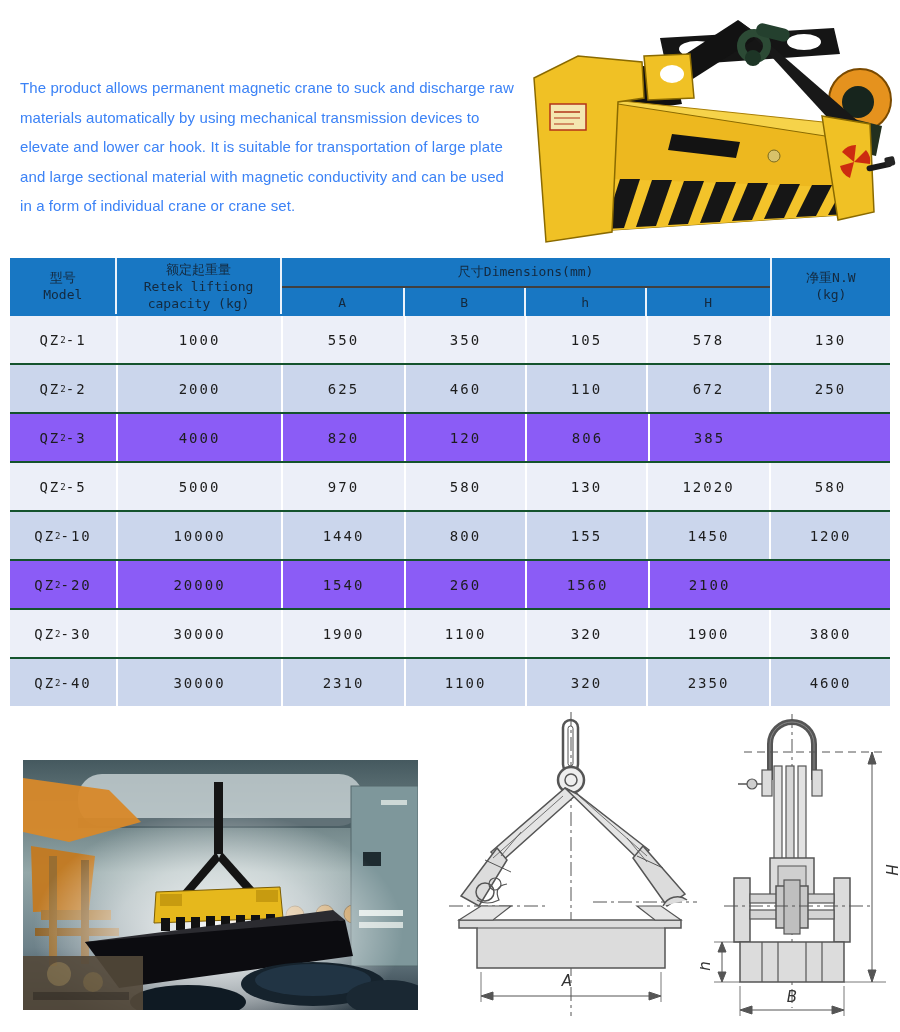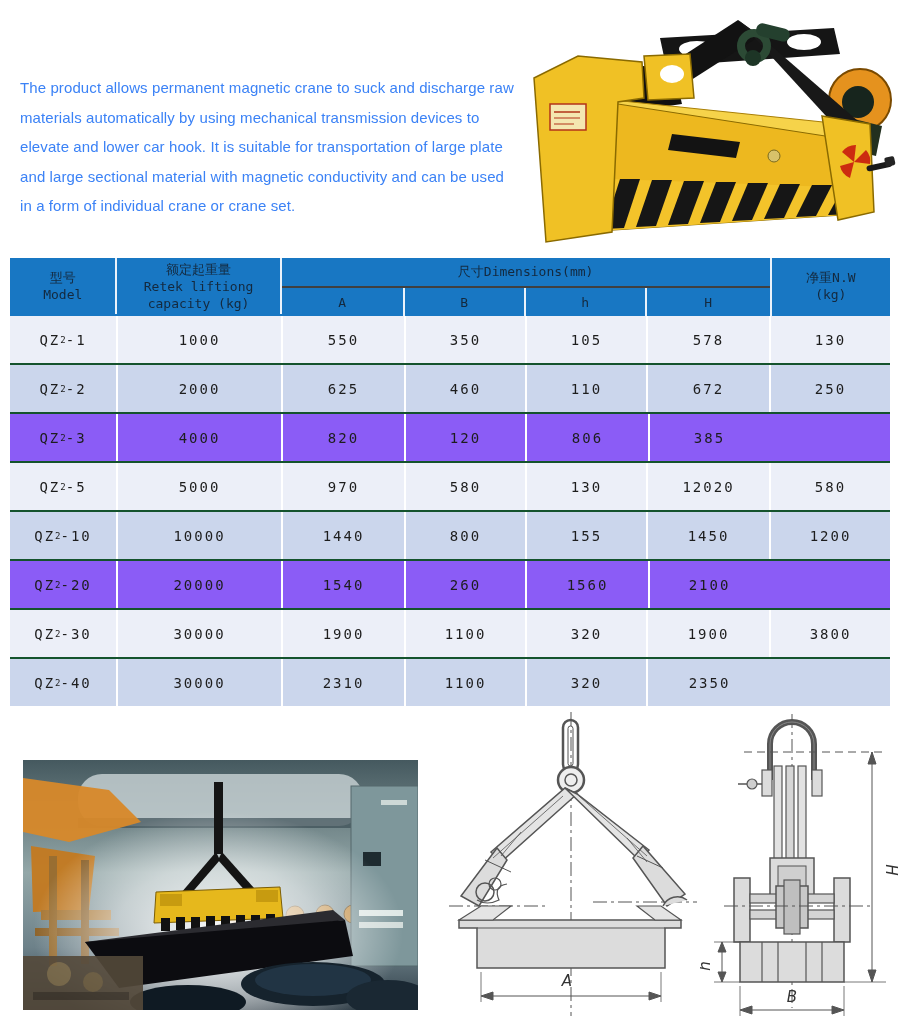--- a/index.html
+++ b/index.html
@@ -209,20 +209,21 @@
         <div class="td c5">1900</div>
         <div class="td c6">3800</div>
       </div>
       <div class="tr r-mid">
         <div class="td c0">QZ<sub>2</sub>-40</div>
         <div class="td c1">30000</div>
         <div class="td c2">2310</div>
         <div class="td c3">1100</div>
         <div class="td c4">320</div>
         <div class="td c5">2350</div>
+        <div class="td c6">4600</div>
       </div>
     </div>
 </div>
 
 <div class="photo-use">
   <svg width="395" height="250" viewBox="0 0 395 250">
     <defs>
       <linearGradient id="bg" x1="0" y1="0" x2="0" y2="1">
         <stop offset="0" stop-color="#45595f"></stop>
           <stop offset="0.45" stop-color="#93a7a8"></stop>

